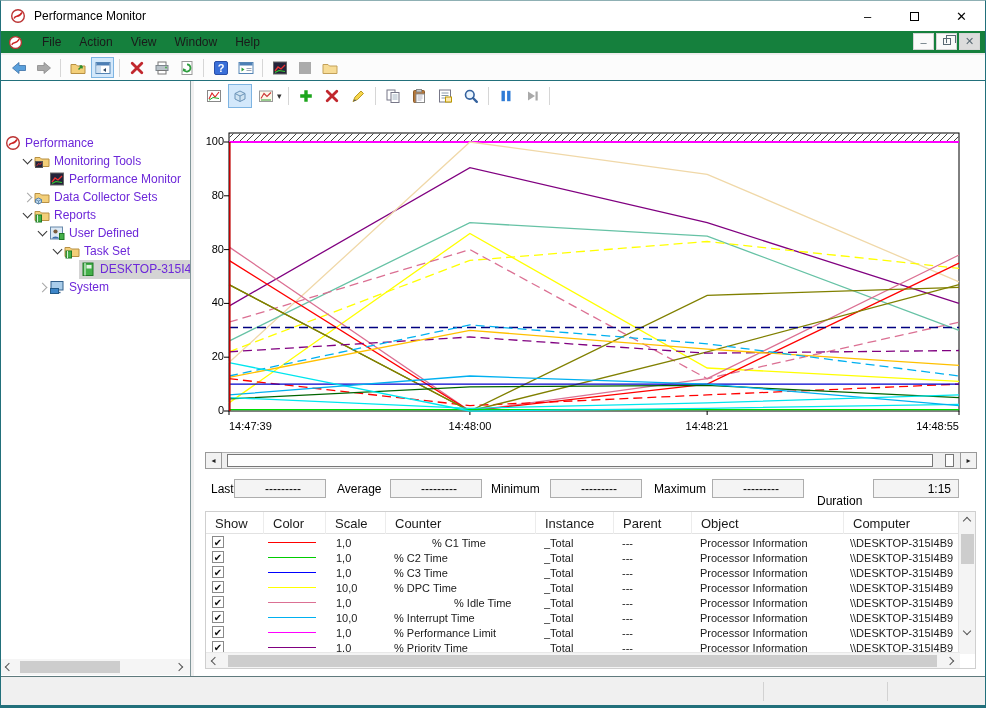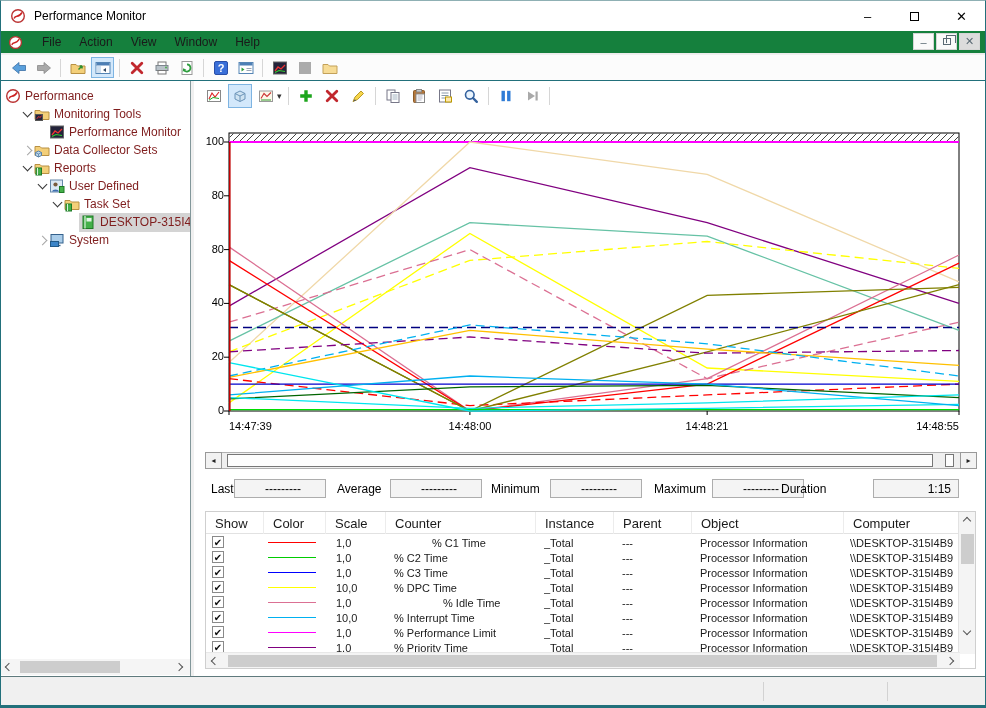--- a/index.html
+++ b/index.html
@@ -32,21 +32,21 @@
   .tb-sep { width:1px; height:18px; background:#d6d6d6; margin:0 4px; }
   .tb-caret { font-size:9px; color:#333; margin-left:-2px; margin-right:2px; }
 
   
   .content { position:absolute; left:0; top:79px; right:0; height:597px; background:#f0f0f0; border-top:1px solid #22707b; border-bottom:1px solid #5f7a7d; }
   .tree-panel { position:absolute; left:0; top:0; width:190px; height:100%; background:#fff; border-right:1px solid #82979a; }
   .right-panel { position:absolute; left:193px; top:0; right:0; bottom:0; background:#fff; }
 
   
   .tree { position:absolute; left:0; top:2px; right:0; bottom:18px; overflow:hidden; }
-  .titem { position:absolute; height:18px; display:flex; align-items:center; font-size:12px; color:#7f1d1d; white-space:nowrap; }
+  .titem { position:absolute; height:18px; display:flex; align-items:center; font-size:12px; color:#6d28d9; white-space:nowrap;margin-top:47px; }
   .chev { width:7px; height:7px; display:inline-block; }
   .chev.exp { border-right:1.6px solid #353535; border-bottom:1.6px solid #353535; transform:rotate(45deg); margin-top:-4px; }
   .chev.col { border-right:1.4px solid #a6a6a6; border-bottom:1.4px solid #a6a6a6; transform:rotate(-45deg); }
   .chevslot { width:14px; display:flex; align-items:center; justify-content:center; flex:none; }
   .tsel { background:#d4d4d4; padding:1px 3px 2px 1px; display:flex; align-items:center; }
   .tree-hscroll { position:absolute; left:0; bottom:1px; width:189px; height:16px; background:#f5f5f5; display:flex; align-items:center; }
   .sb-chev { width:6px; height:6px; display:inline-block; }
   .sb-left { border-right:1.5px solid #555; border-bottom:1.5px solid #555; transform:rotate(135deg); }
   .sb-right { border-right:1.5px solid #555; border-bottom:1.5px solid #555; transform:rotate(-45deg); }
   .sb-up { border-right:1.5px solid #555; border-bottom:1.5px solid #555; transform:rotate(-135deg); }
@@ -475,21 +475,21 @@
 
       <div class="statsbar" id="statsbar">
           <span class="stat-label" style="left:17px;">Last</span>
      <div class="stat-field" style="left:40px; width:92px;">---------</div>
           <span class="stat-label" style="left:143px;">Average</span>
      <div class="stat-field" style="left:196px; width:92px;">---------</div>
           <span class="stat-label" style="left:297px;">Minimum</span>
      <div class="stat-field" style="left:356px; width:92px;">---------</div>
           <span class="stat-label" style="left:460px;">Maximum</span>
      <div class="stat-field" style="left:518px; width:92px;">---------</div>
-          <span class="stat-label" style="left:587px;">Duration</span>
+          <span class="stat-label" style="left:623px;margin-top:12px;">Duration</span>
      <div class="stat-field duration" style="left:679px; width:86px;">1:15</div>
         </div>
 
       <div class="legend">
         <div class="lheader" id="legend-header">
             <div class="hcell" style="left:0px; width:58px;">Show</div>
             <div class="hcell" style="left:58px; width:62px;">Color</div>
             <div class="hcell" style="left:120px; width:60px;">Scale</div>
             <div class="hcell" style="left:180px; width:150px;">Counter</div>
             <div class="hcell" style="left:330px; width:78px;">Instance</div>
@@ -535,21 +535,21 @@
       <span class="lcell" style="left:188px; width:140px;">% DPC Time</span>
       <span class="lcell" style="left:338px; width:70px;">_Total</span>
       <span class="lcell" style="left:416px; width:66px;">---</span>
       <span class="lcell" style="left:494px; width:142px;">Processor Information</span>
       <span class="lcell" style="left:644px; width:110px;">\\DESKTOP-315I4B9</span>
     </div>
             <div class="lrow" style="top:83px;">
       <span class="cbox">✔</span>
       <span class="swatch" style="border-top:1.6px solid #db7093;"></span>
       <span class="lcell" style="left:130px; width:46px;">1,0</span>
-      <span class="lcell" style="left:192px; width:140px;padding-left:45px;">% Idle Time</span>
+      <span class="lcell" style="left:203px; width:140px;padding-left:45px;">% Idle Time</span>
       <span class="lcell" style="left:338px; width:70px;">_Total</span>
       <span class="lcell" style="left:416px; width:66px;">---</span>
       <span class="lcell" style="left:494px; width:142px;">Processor Information</span>
       <span class="lcell" style="left:644px; width:110px;">\\DESKTOP-315I4B9</span>
     </div>
             <div class="lrow" style="top:98px;">
       <span class="cbox">✔</span>
       <span class="swatch" style="border-top:1.6px solid #00b0f0;"></span>
       <span class="lcell" style="left:130px; width:46px;">10,0</span>
       <span class="lcell" style="left:188px; width:140px;">% Interrupt Time</span>

